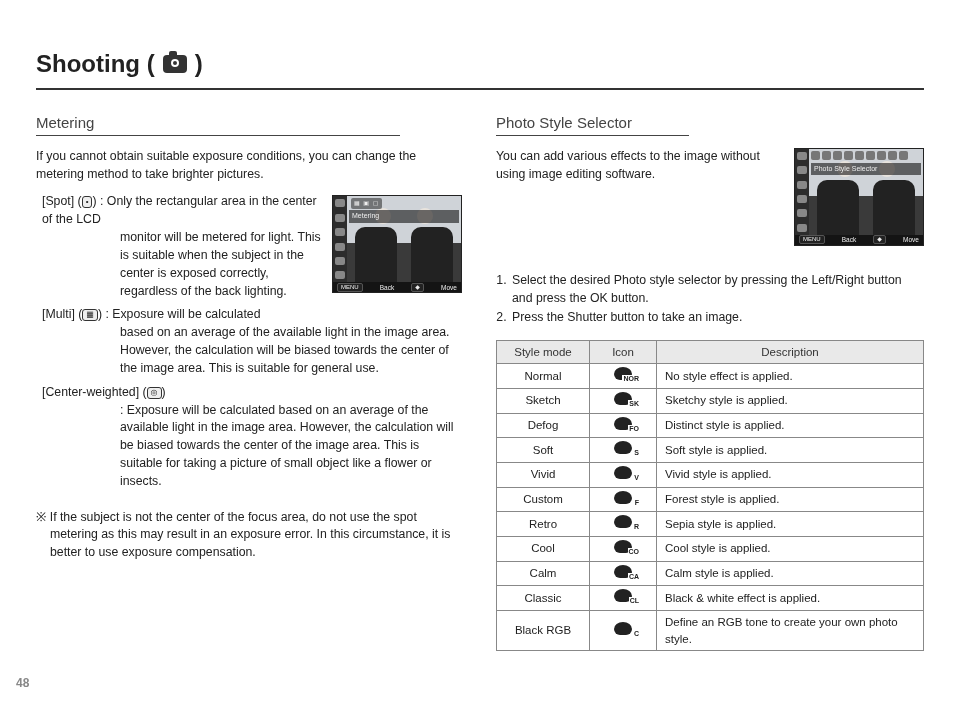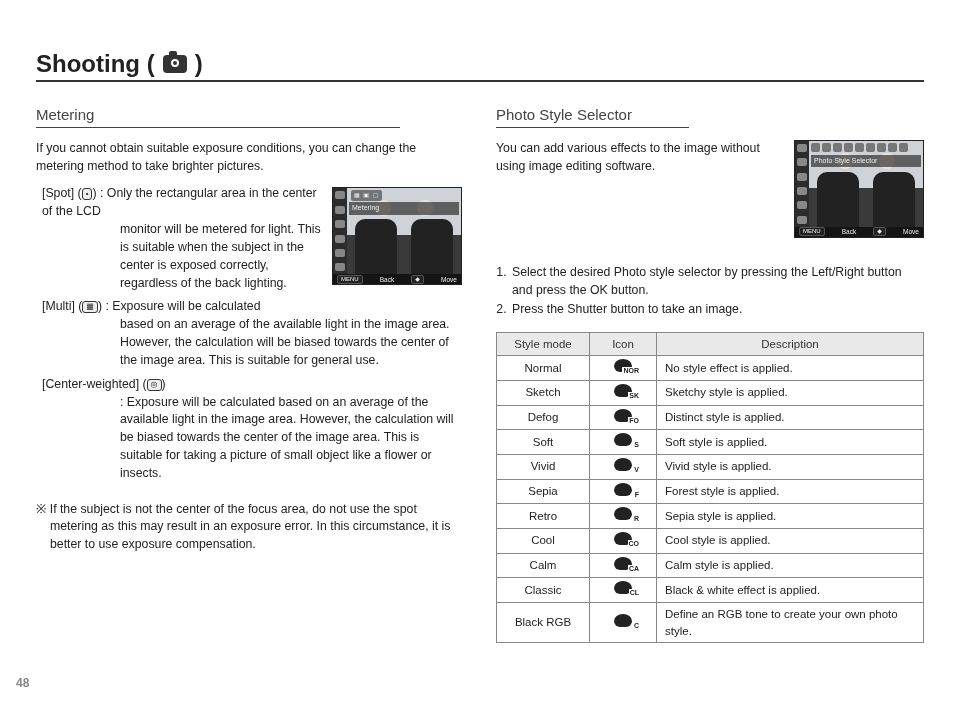--- a/index.html
+++ b/index.html
@@ -14,21 +14,21 @@
     height: 720px;
     background: #fff;
     position: relative;
     box-sizing: border-box;
     padding: 50px 30px 20px 36px;
   }
   .page-title {
     font-size: 24px;
     font-weight: bold;
     border-bottom: 2px solid #333;
-    padding-bottom: 2px;
+    padding-bottom: 10px;
     margin-bottom: 22px;
     display: flex;
     align-items: center;
     gap: 6px;
   }
   .cam-icon {
     display: inline-block;
     width: 24px; height: 18px;
     background: #333;
     border-radius: 4px;
@@ -372,21 +372,21 @@
               <td class="mode">Soft</td>
               <td class="ico"><span class="palette" data-tag="S"></span></td>
               <td>Soft style is applied.</td>
             </tr>
             <tr>
               <td class="mode">Vivid</td>
               <td class="ico"><span class="palette" data-tag="V"></span></td>
               <td>Vivid style is applied.</td>
             </tr>
             <tr>
-              <td class="mode">Sepia</td>
+              <td class="mode">Custom</td>
               <td class="ico"><span class="palette" data-tag="F"></span></td>
               <td>Forest style is applied.</td>
             </tr>
             <tr>
               <td class="mode">Retro</td>
               <td class="ico"><span class="palette" data-tag="R"></span></td>
               <td>Sepia style is applied.</td>
             </tr>
             <tr>
               <td class="mode">Cool</td>

